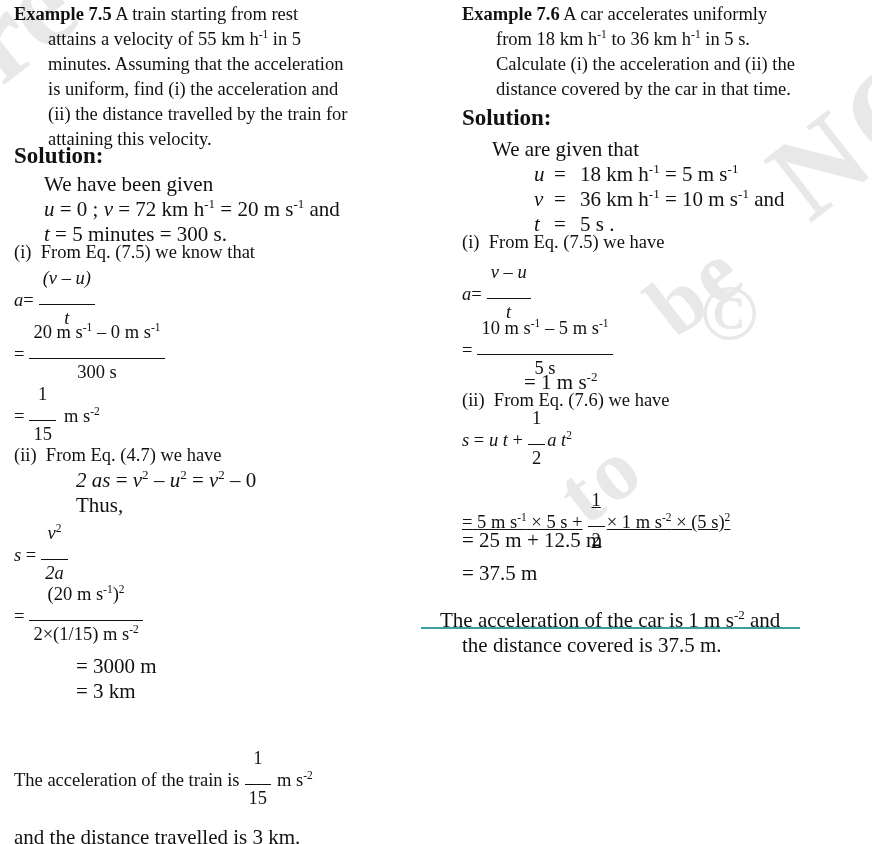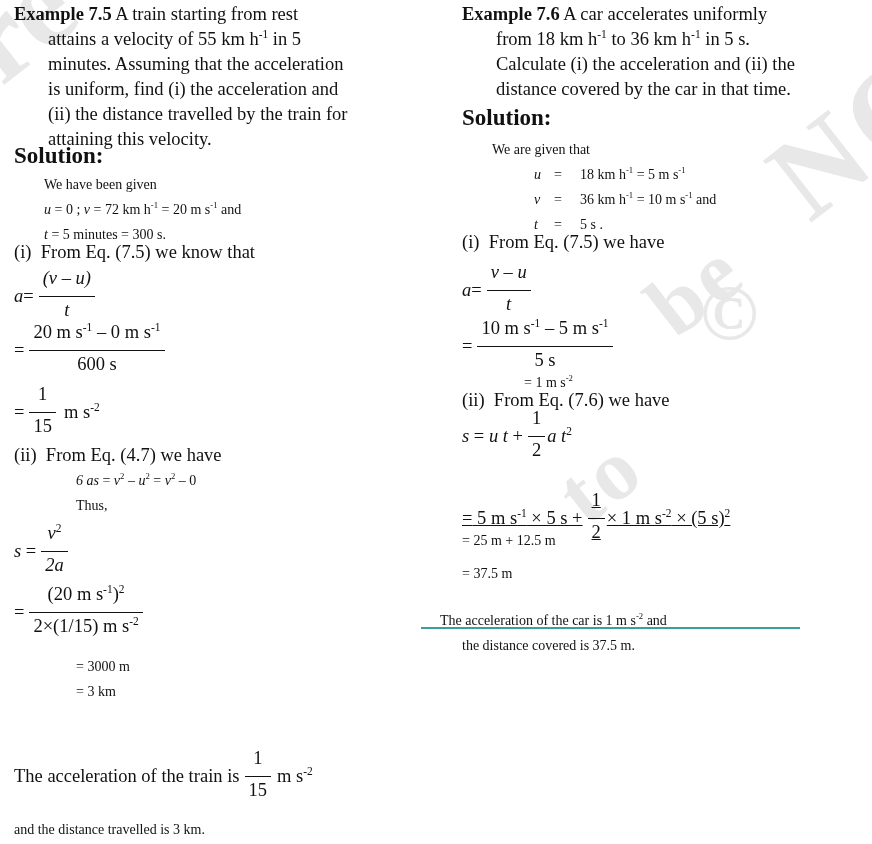--- a/index.html
+++ b/index.html
@@ -79,21 +79,21 @@
     text-indent: -34px;
   }
 
   .solution-label {
     font-size: 23px;
     font-weight: bold;
     margin: 0;
   }
 
   .para {
-    font-size: 14px;
+    font-size: 21px;
     line-height: 25px;
     margin: 0;
   }
 
   .indent1 { margin-left: 30px; }
   .indent2 { margin-left: 72px; }
   .indent3 { margin-left: 62px; }
   .indent4 { margin-left: 78px; }
 
   .num-item {
@@ -114,21 +114,21 @@
   .frac {
     display: inline-block;
     vertical-align: middle;
     text-align: center;
     margin: 0 2px;
     position: relative;
     top: -0.1em;
   }
   .frac .num {
     display: block;
-    padding: 0 4px 5px 4px;
+    padding: 0 4px 13px 4px;
     border-bottom: 1.3px solid #111;
     white-space: nowrap;
   }
   .frac .den {
     display: block;
     padding: 1px 4px 0 4px;
     white-space: nowrap;
   }
 
   .eqline {
@@ -207,39 +207,39 @@
           <span class="den"><i class="var">t</i></span>
         </span>
       </div>
     </div>
 
     <div class="row" style="top:322px;">
       <div class="eqline indent3">
         <span class="lhs">=</span>
         <span class="frac">
           <span class="num"><span>20 m s</span><sup>-1</sup><span> – 0 m s</span><sup>-1</sup></span>
-          <span class="den">600 s</span>
+          <span class="den">300 s</span>
         </span>
       </div>
     </div>
 
     <div class="row" style="top:384px;">
       <div class="eqline indent3">
         <span class="lhs">=</span>
         <span class="frac">
           <span class="num">1</span>
           <span class="den">15</span>
         </span>
         <span style="margin-left:6px;"><span>m s</span><sup>-2</sup></span>
       </div>
     </div>
 
     <div class="row" style="top:443px;">
       <p class="num-item indent2"><span>(ii)</span>&nbsp;&nbsp;<span>From Eq. (4.7) we have</span></p>
-      <p class="para indent3"><i class="var">6 as</i><span> = </span><i class="var">v</i><sup>2</sup><span> – </span><i class="var">u</i><sup>2</sup><span> = </span><i class="var">v</i><sup>2</sup><span> – 0</span></p>
+      <p class="para indent3"><i class="var">2 as</i><span> = </span><i class="var">v</i><sup>2</sup><span> – </span><i class="var">u</i><sup>2</sup><span> = </span><i class="var">v</i><sup>2</sup><span> – 0</span></p>
       <p class="para indent3">Thus,</p>
     </div>
 
     <div class="row" style="top:523px;">
       <div class="eqline indent2">
         <span class="lhs"><i class="var">s</i>&nbsp;<span>=</span></span>
         <span class="frac">
           <span class="num"><i class="var">v</i><sup>2</sup></span>
           <span class="den"><i class="var">2a</i></span>
         </span>

